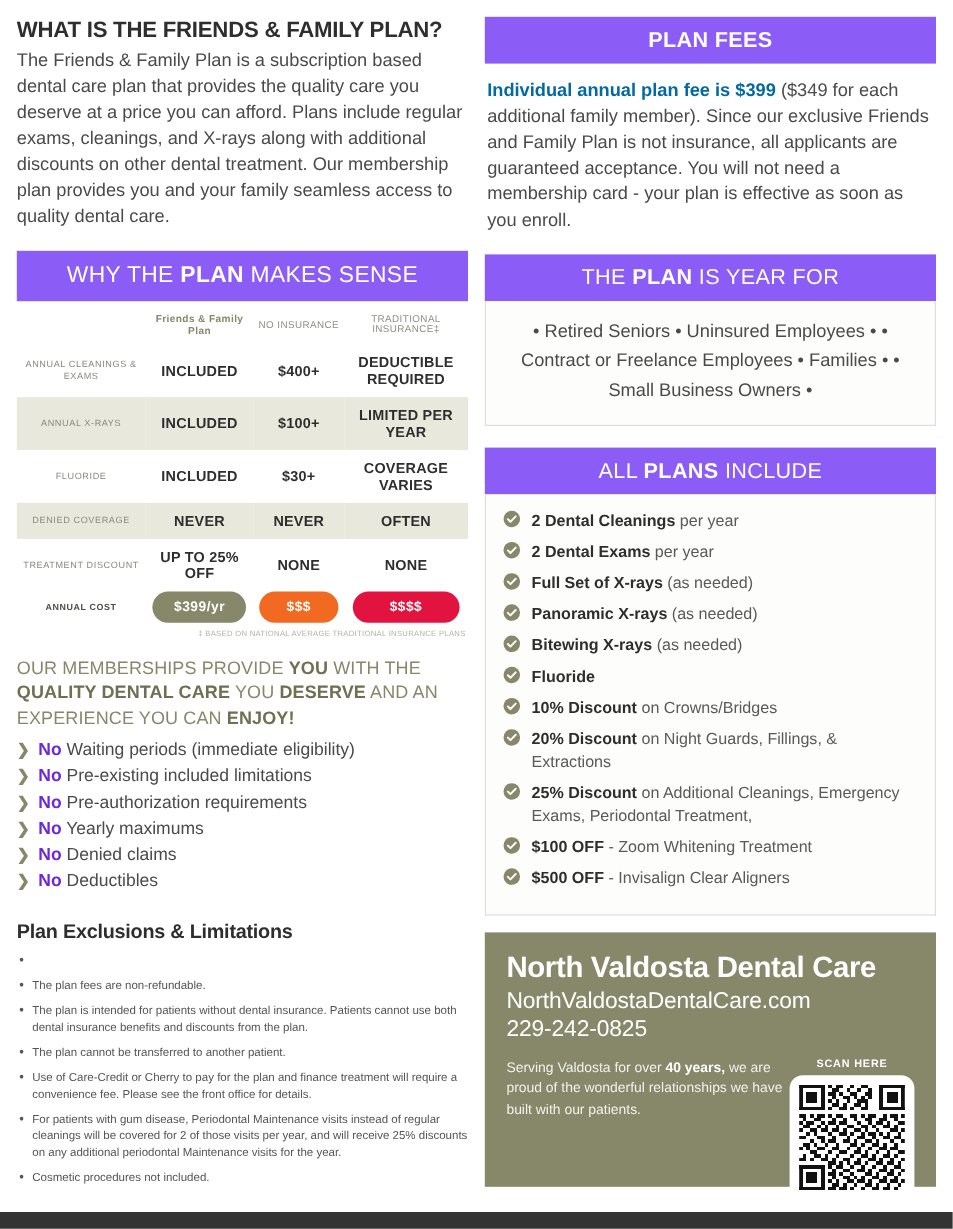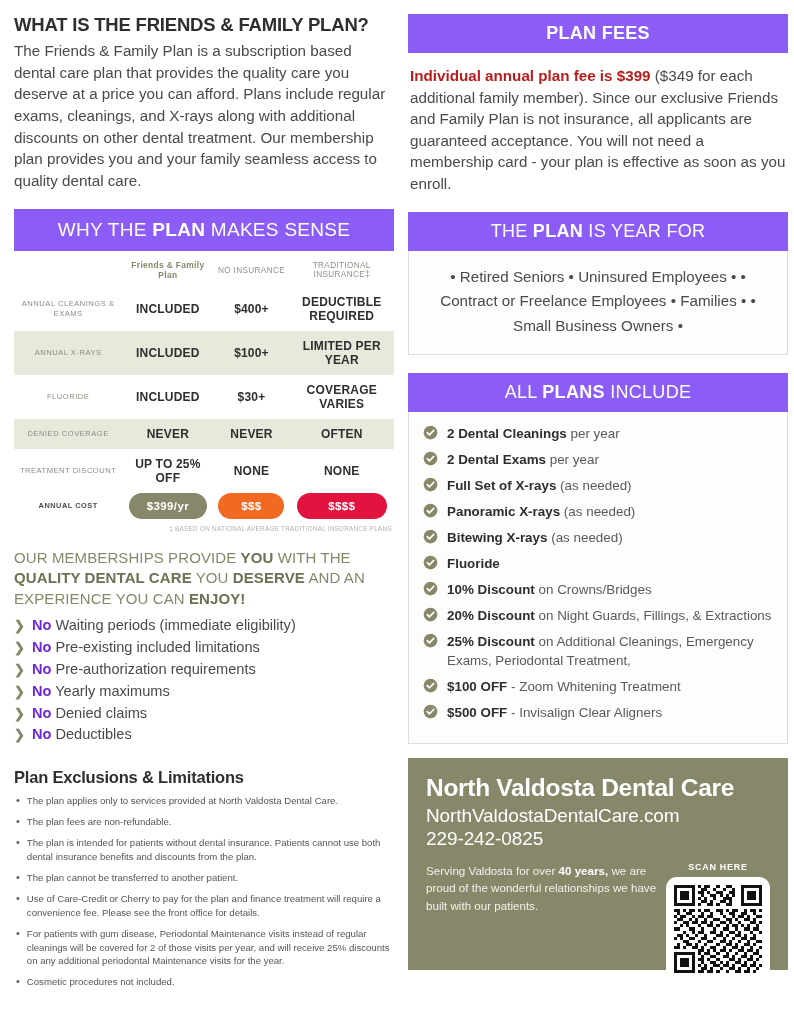--- a/index.html
+++ b/index.html
@@ -3,21 +3,21 @@
 <meta charset="utf-8">
 <style>
   * { box-sizing: border-box; margin: 0; padding: 0; }
   html, body {
     width: 794px; height: 1024px;
     background: #ffffff;
     font-family: "Liberation Sans", sans-serif;
     color: #3b3b3b;
     overflow: hidden;
   }
-  .page { position: relative; width: 794px; height: 1024px; display: flex; flex-direction: row; }
+  .page { position: relative; width: 794px; height: 1024px; display: flex; flex-direction: column; }
   .cols { display: flex; gap: 14px; padding: 14px 14px 0 14px; flex: 1 1 auto; }
   .col { width: 380px; }
 
   
   .bar {
     background: #8b5cf6; color: #ffffff;
     text-align: center;
     font-size: 18px; letter-spacing: .3px;
     padding: 9px 6px;
   }
@@ -88,21 +88,21 @@
   ul.excl-list { list-style: none; margin-top: 7px; }
   ul.excl-list li {
     font-size: 9.6px; line-height: 1.45; color: #555555;
     display: flex; gap: 7px; margin-bottom: 7px; padding-left: 2px;
   }
   ul.excl-list li .dot { color: #555; font-size: 11px; line-height: 1.25; }
 
   
   .fees-body { padding: 12px 2px 0 2px; }
   .fees-body p { font-size: 15.2px; line-height: 1.42; color: #4a4a4a; }
-  .fees-body p .b { font-weight: 700; color: #b91c1c; }
+  .fees-body p .b { font-weight: 700; color: #0369a1; }
 
   .panel {
     border: 1px solid #dedede; background: #fdfdfc; border-top: none;
   }
   .greatfor { margin-top: 18px; }
   .greatfor .panel { padding: 14px 12px 16px 12px; text-align: center; }
   .greatfor .panel p { font-size: 15.2px; line-height: 1.58; color: #4a4a4a; }
 
   .include { margin-top: 18px; }
   .include .panel { padding: 12px 14px 14px 14px; }
@@ -241,21 +241,20 @@
               <span><span class="no">No</span> <span>Deductibles</span></span>
             </li>
         </ul>
       </div>
 
       <div class="excl">
         <h2>Plan Exclusions &amp; Limitations</h2>
         <ul class="excl-list">
           <li>
               <span class="dot">•</span>
-              <span>The plan applies only to services provided at North Valdosta Dental Care.</span>
             </li>
           <li>
               <span class="dot">•</span>
               <span>The plan fees are non-refundable.</span>
             </li>
           <li>
               <span class="dot">•</span>
               <span>The plan is intended for patients without dental insurance. Patients cannot use both dental insurance benefits and discounts from the plan.</span>
             </li>
           <li>

